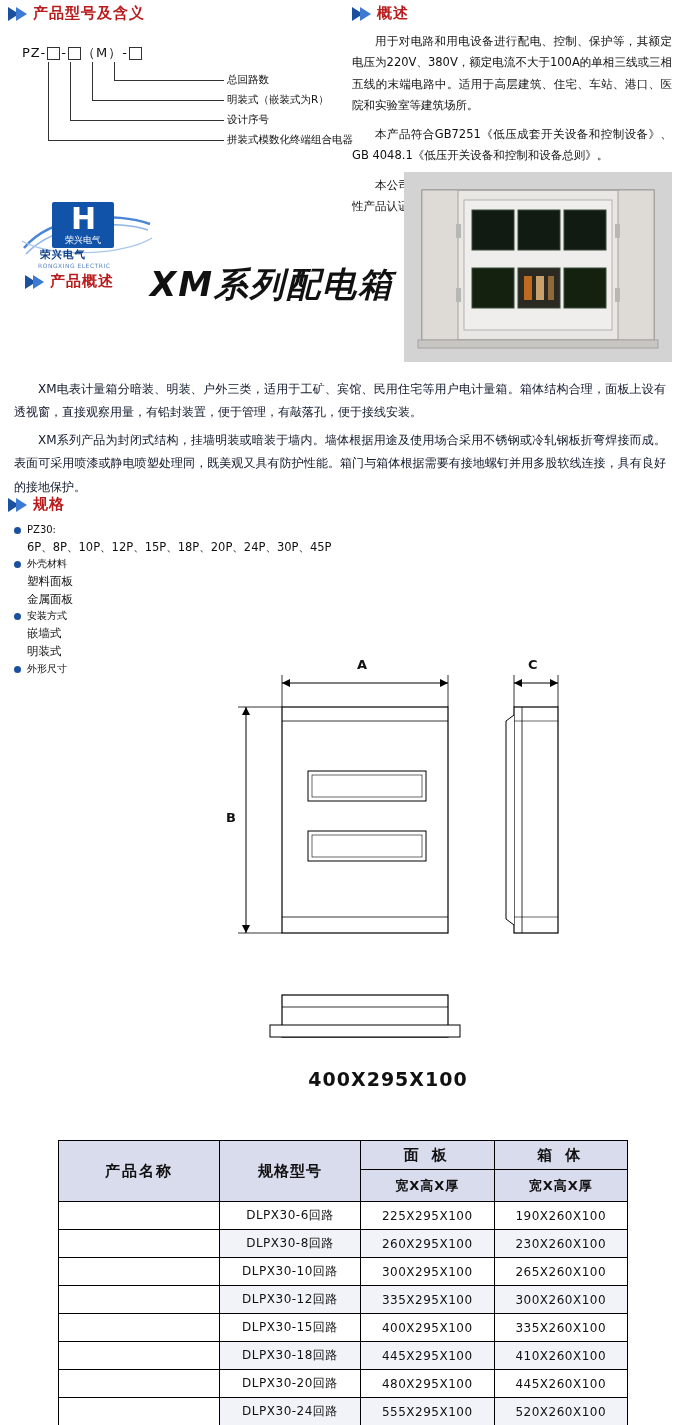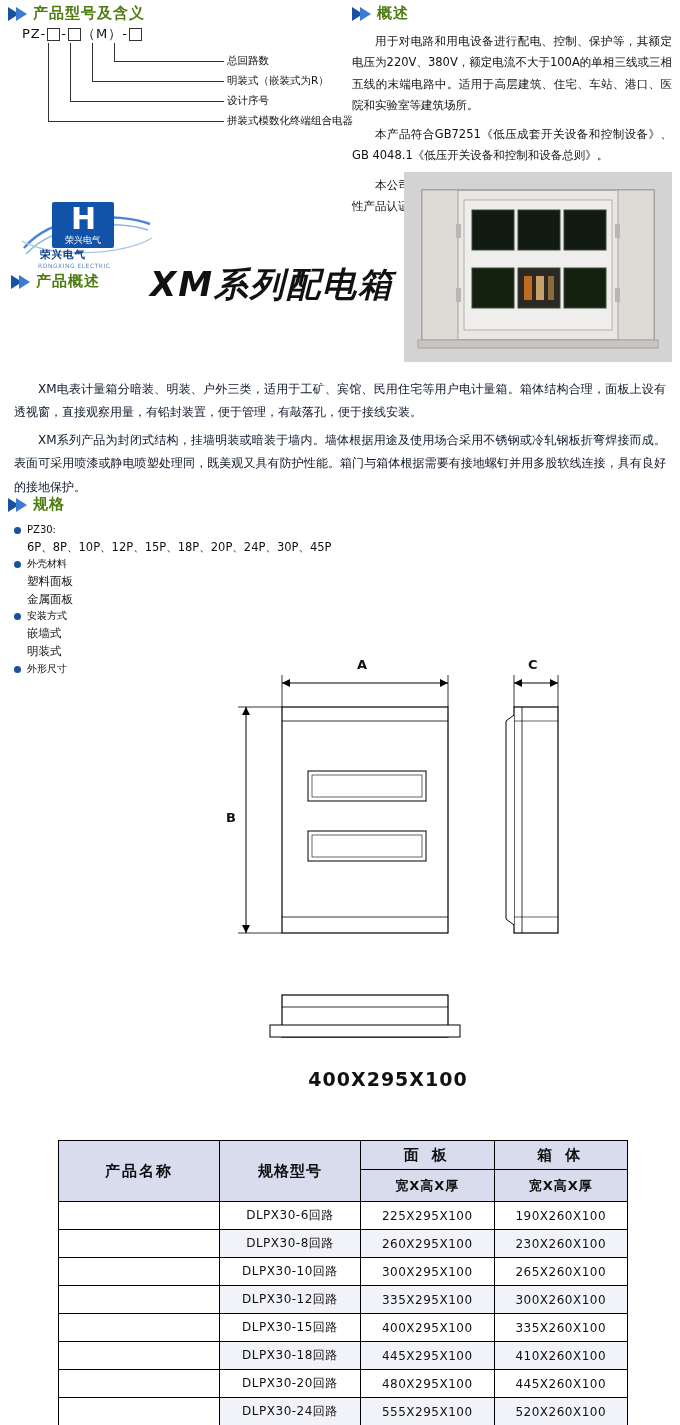--- a/index.html
+++ b/index.html
@@ -17,25 +17,25 @@
   .sec-head .tri{
     display:inline-block;width:0;height:0;
     border-top:7px solid transparent;border-bottom:7px solid transparent;
     border-left:11px solid #1b4fa0;
   }
   .sec-head .tri2{
     display:inline-block;width:0;height:0;margin-left:-9px;
     border-top:7px solid transparent;border-bottom:7px solid transparent;
     border-left:11px solid #3d7ad4;
   }
-  .sec-head .txt{font-size:15px;font-weight:bold;color:#4d7c0f;letter-spacing:1px;}
+  .sec-head .txt{font-size:15px;font-weight:bold;color:#b91c1c;letter-spacing:1px;}
 
   
   .blk-model{position:absolute;left:8px;top:4px;width:330px;}
-  .model-code{position:relative;margin:2px 0 0 14px;font-size:13px;letter-spacing:1px;color:#111;}
+  .model-code{position:relative;margin:21px 0 0 14px;font-size:13px;letter-spacing:1px;color:#111;}
   .model-code .sq{
     display:inline-block;width:11px;height:11px;border:1px solid #333;
     vertical-align:middle;margin:0 1px;
   }
   .leader-wrap{position:relative;height:92px;margin-left:14px;}
   .leader-wrap .vline{position:absolute;width:1px;background:#333;}
   .leader-wrap .hline{position:absolute;height:1px;background:#333;}
   .leader-wrap .lbl{position:absolute;font-size:10.5px;color:#111;white-space:nowrap;}
 
   
@@ -53,21 +53,21 @@
   .logo .badge{
     position:absolute;left:30px;top:12px;width:62px;height:46px;
     background:#1153a8;color:#fff;font-size:9px;text-align:center;
     border-radius:2px;
   }
   .logo .badge .h{font-size:30px;font-weight:bold;line-height:30px;padding-top:2px;letter-spacing:-1px;}
   .logo .cn{position:absolute;left:18px;top:58px;font-size:10.5px;color:#0b3e86;font-weight:bold;letter-spacing:1px;}
   .logo .en{position:absolute;left:16px;top:72px;font-size:6px;color:#5a86c4;letter-spacing:0.5px;}
 
   
-  .blk-pohead{position:absolute;left:11px;top:272px;}
+  .blk-pohead{position:absolute;left:25px;top:272px;}
   .big-title{
     position:absolute;left:150px;top:262px;
     font-size:34px;font-weight:bold;font-style:italic;letter-spacing:2px;
     color:#111;font-family:"DejaVu Sans","Liberation Sans",sans-serif;
   }
 
   
   .photo{position:absolute;left:404px;top:172px;width:268px;height:190px;background:#cfcfcf;}
 
   

